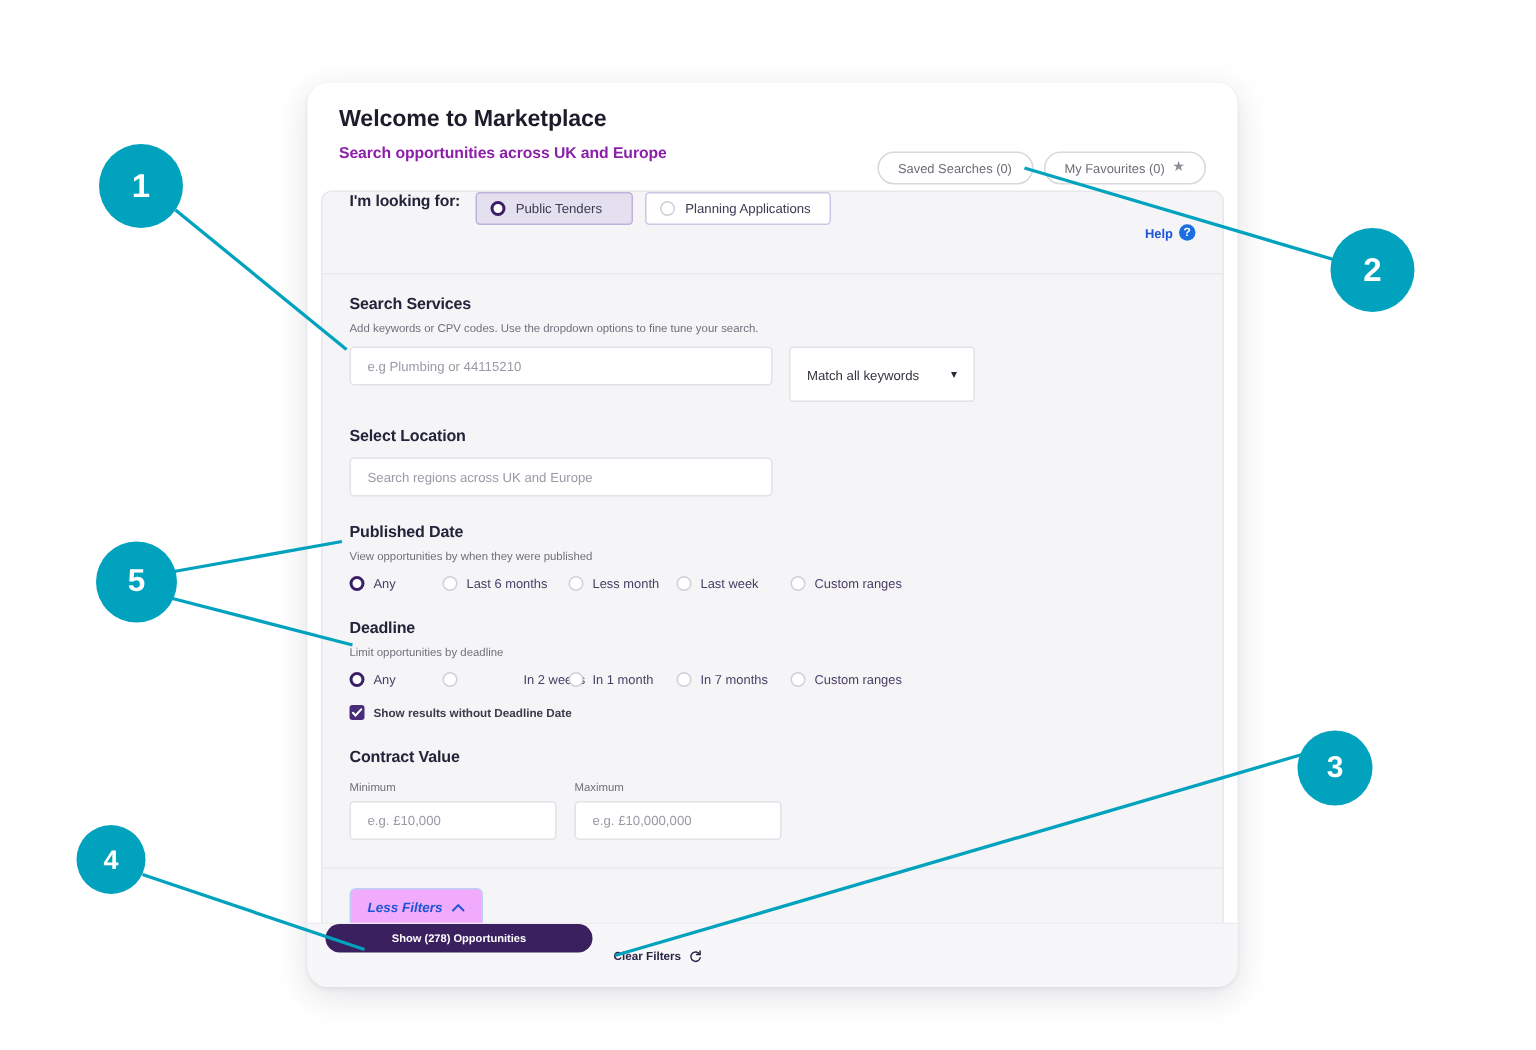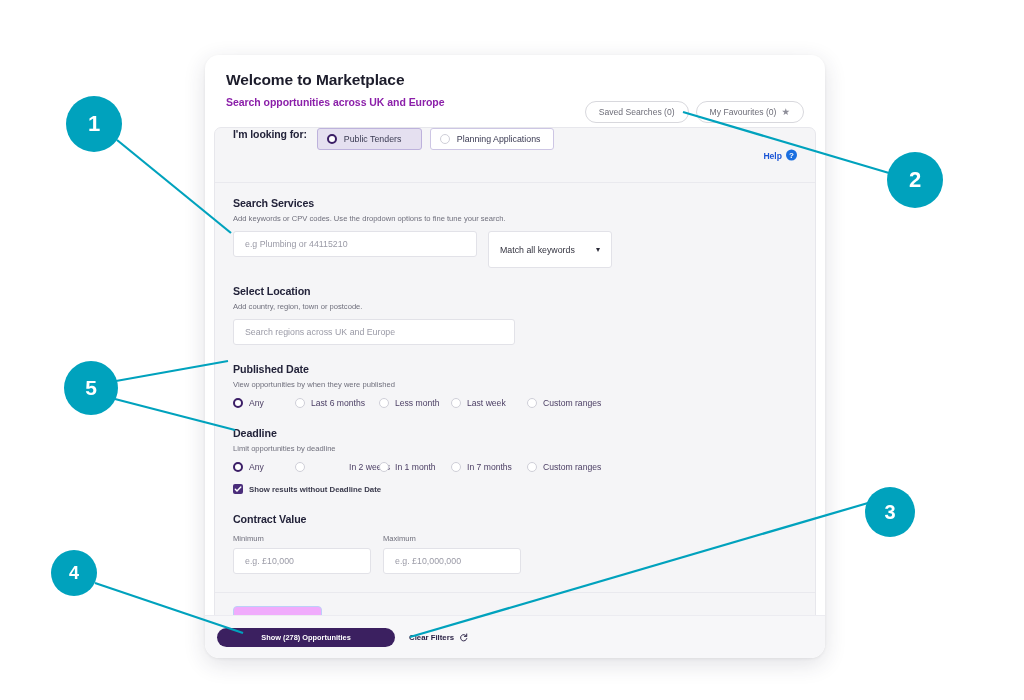--- a/index.html
+++ b/index.html
@@ -96,21 +96,21 @@
   .panel-foot{border-top:1px solid #e9e9ee;margin-top:18px;padding:13px 18px 15px;}
   .less-btn{
     display:inline-flex;align-items:center;gap:6px;height:24px;padding:0 11px;
     background:#f0abfc;border:1px solid #bcd0f7;border-radius:4px;
     font-size:9px;font-weight:bold;color:#1b55d6;cursor:pointer;font-style:italic;
   }
   
   #card-foot{
     position:absolute;left:0;right:0;bottom:0;height:42px;
     background:#f7f7f9;border-top:1px solid #ececf1;
-    display:flex;align-items:center;padding-left:12px;gap:14px;
+    display:flex;padding-left:12px;gap:14px;
     border-radius:0 0 14px 14px;
   }
   #show-btn{
     height:19px;min-width:150px;border-radius:11px;background:#3b2060;
     display:flex;align-items:center;justify-content:center;
     font-size:7.4px;font-weight:bold;color:#fff;cursor:pointer;padding:0 14px;
   }
   #clear-btn{display:flex;align-items:center;gap:5px;cursor:pointer;}
   .clear-txt{font-size:7.8px;font-weight:bold;color:#2b2246;}
   
@@ -169,33 +169,32 @@
       <div class="help">
         <span class="help-txt">Help</span>
         <span class="help-ico">?</span>
       </div>
     </div>
 
     <div class="sect" style="padding-top:14px;">
       <div class="sect-h">Search Services</div>
       <div class="sect-sub">Add keywords or CPV codes. Use the dropdown options to fine tune your search.</div>
       <div style="display:flex;gap:11px;margin-top:8px;">
-        <div class="txtin" style="width:244px;">
+        <div class="txtin" style="width:282px;">
           <span>e.g Plumbing or 44115210</span>
         </div>
         <div class="sel-box" style="width:124px;">
           <span>Match all keywords</span>
           <span class="chev">▾</span>
         </div>
       </div>
     </div>
 
     <div class="sect" style="padding-top:17px;">
       <div class="sect-h">Select Location</div>
-      <div class="sect-sub">Add country, region, town or postcode.</div>
       <div class="txtin" style="width:282px;margin-top:8px;">
         <span>Search regions across UK and Europe</span>
       </div>
     </div>
 
     <div class="sect" style="padding-top:18px;">
       <div class="sect-h">Published Date</div>
       <div class="sect-sub">View opportunities by when they were published</div>
       <div class="radio-row">
         <div class="r-opt" style="width:62px;">

